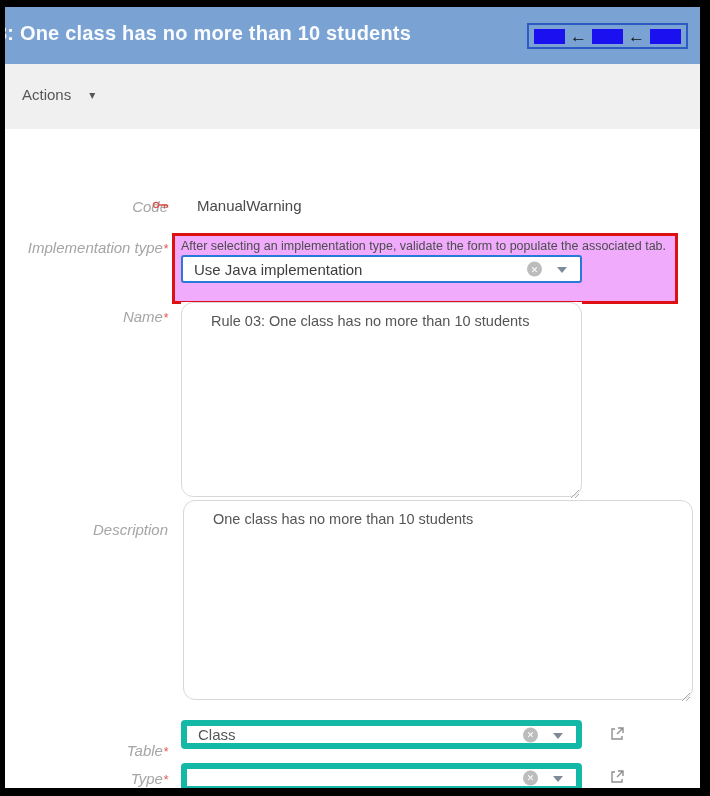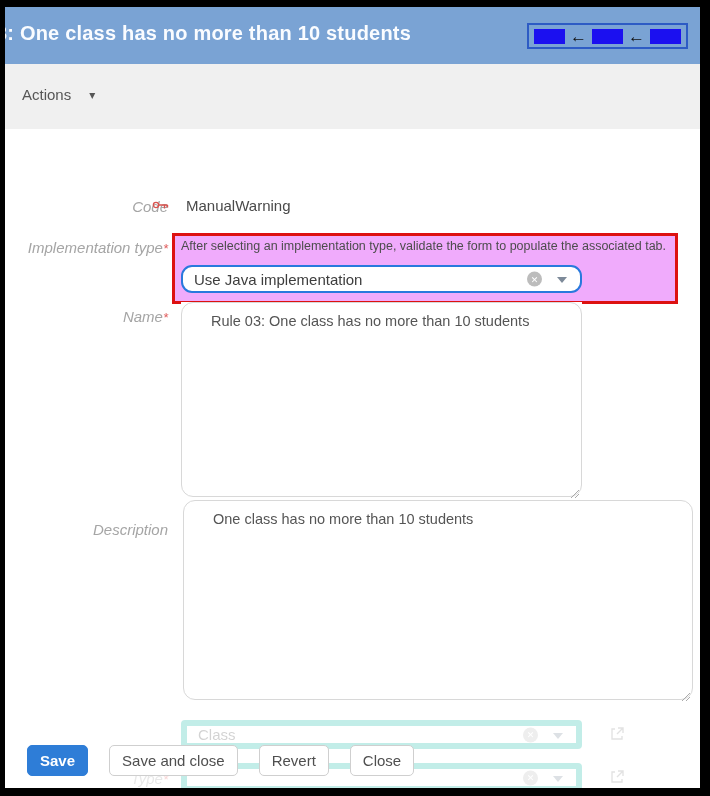--- a/index.html
+++ b/index.html
@@ -72,36 +72,36 @@
   
   .lblrow {
     position: absolute; left: 20px; width: 143px;
     display: flex; justify-content: flex-end;
     font-size: 15px; color: #a5a5a5; line-height: 20px; font-style: italic;
   }
   .req { color: #e05c5c; font-size: 13px; padding-top: 1px; }
 
   .code-value {
     position: absolute; left: 147px; top: 190px;
-    display: flex; align-items: center; gap: 17px;
+    display: flex; align-items: center; gap: 28px;
     font-size: 15px; color: #4a4a4a;
   }
 
   .red-box {
     position: absolute; left: 167px; top: 226px;
     width: 506px; height: 71px;
     border: 3px solid #dd1111;
     padding: 2px 6px;
     background: #f0abfc;
   }
   .helper { font-size: 12.5px; color: #4c4c4c; line-height: 17px; white-space: nowrap; }
   .select {
-    position: relative; margin-top: 10px;
+    position: relative; margin-top: 0;
     width: 401px; height: 28px;
-    border: 2px solid #2979dd; border-radius: 11px;
+    border: 2px solid #2979dd; border-radius: 3px;
     background: #fff; display: flex; align-items: center;
     padding: 0 60px 0 11px; cursor: pointer;
   }
   .select .sel-text { font-size: 15px; color: #3d3d3d; white-space: nowrap; overflow: hidden; }
   .clear-ic {
     position: absolute; right: 38px; top: 50%; transform: translateY(-50%);
     width: 15px; height: 15px; border-radius: 50%;
     background: #bcbcbc; color: #fff; font-size: 9px; font-weight: bold;
     display: flex; align-items: center; justify-content: center; cursor: pointer;
   }
@@ -252,23 +252,15 @@
       <span class="clear-ic">✕</span>
       <span class="caret-ic"></span>
     </div>
     <span class="ext-ic" style="left:604px; top:762px">
       <svg width="16" height="16" viewBox="0 0 16 16">
         <path d="M6 3 H3 V13 H13 V10" fill="none" stroke="#8f8f8f" stroke-width="1.4"></path>
         <path d="M9 2 H14 V7 M14 2 L8 8" fill="none" stroke="#8f8f8f" stroke-width="1.4"></path>
       </svg>
     </span>
 
-    <div class="footer">
-      <div class="btn-row">
-        <button class="btn primary">Save</button>
-        <button class="btn">Save and close</button>
-        <button class="btn">Revert</button>
-        <button class="btn">Close</button>
-      </div>
-    </div>
 
   </div>
 </div>
 
 </body></html>

